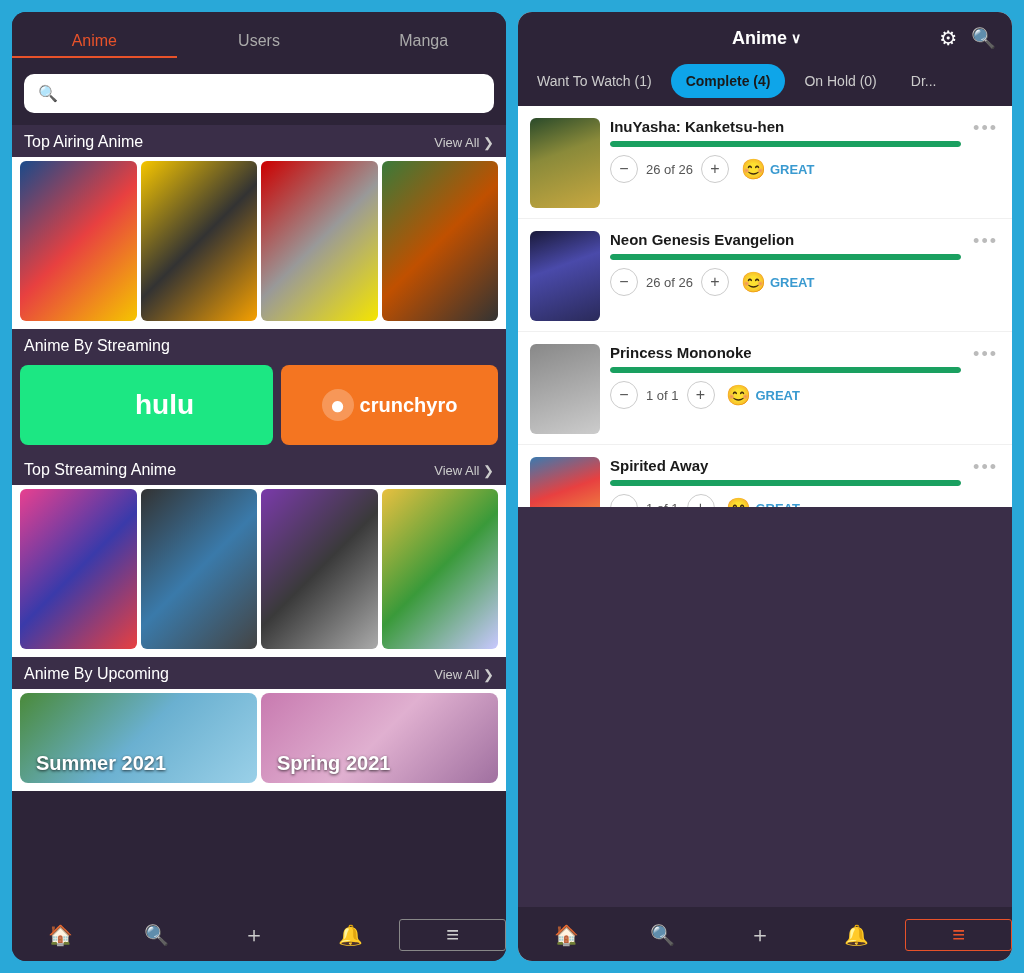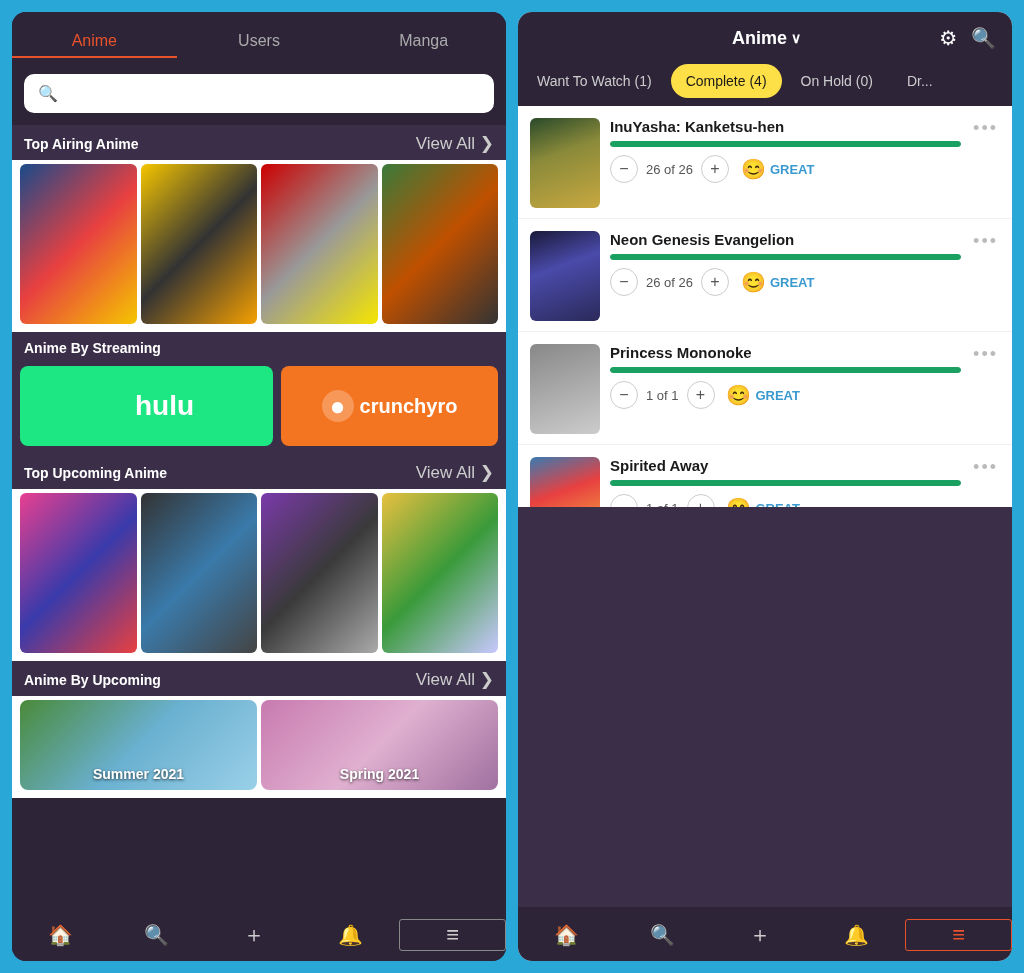--- a/index.html
+++ b/index.html
@@ -67,26 +67,26 @@
     }
     .section-header {
       display: flex;
       justify-content: space-between;
       align-items: center;
       padding: 8px 12px 6px;
       background: #3a2e48;
     }
     .section-title {
       color: white;
-      font-size: 14px;
-      font-weight: 700;
+      font-size: 16px;
+      font-weight: 400;
     }
     .view-all {
       color: #ccc;
-      font-size: 17px;
+      font-size: 13px;
       cursor: pointer;
     }
 
     .anime-grid {
       display: flex;
       gap: 4px;
       padding: 4px 8px 8px;
       background: white;
       overflow: hidden;
     }
@@ -158,25 +158,25 @@
     }
     .season-bg-summer {
       background: linear-gradient(135deg, #4a8a3a 0%, #6ab0d0 50%, #9ad0e8 100%);
     }
     .season-bg-spring {
       background: linear-gradient(135deg, #c87ab0 0%, #e0b0d0 50%, #a070a0 100%);
     }
     .season-label {
       position: absolute;
       bottom: 8px;
-      left: 0;
+      left: 16px;
       right: 0;
-      text-align: center;
+      text-align: left;
       color: white;
-      font-size: 14px;
+      font-size: 20px;
       font-weight: 700;
       text-shadow: 0 1px 3px rgba(0,0,0,0.7);
     }
 
     
     .bottom-nav {
       display: flex;
       background: #2d2438;
       padding: 12px 0 10px;
       margin-top: auto;
@@ -237,23 +237,23 @@
       padding: 8px 14px;
       border-radius: 20px;
       color: #ccc;
       font-size: 14px;
       font-weight: 500;
       white-space: nowrap;
       cursor: pointer;
       border: 1px solid transparent;
     }
     .tab.active {
-      background: #fde047;
+      background: #0ea5e9;
       color: #1a1a1a;
-      font-weight: 400;
+      font-weight: 700;
     }
 
     .list-content {
       flex: 1;
       overflow-y: auto;
       background: #b91c1c;
       padding: 0;
     }
 
     .anime-list-item {
@@ -407,21 +407,21 @@
             <span style="font-size:26px; font-weight:900; background:rgba(255,255,255,0.25); border-radius:50%; width:32px; height:32px; display:flex; align-items:center; justify-content:center; color:white;">●</span>
             <span>crunchyro</span>
           </div>
         </div>
       </div>
     </div>
   </div>
 
   <div class="section">
     <div class="section-header">
-      <span class="section-title">Top Upcoming Anime</span>
+      <span class="section-title">Top Streaming Anime</span>
       <span class="view-all">View All ❯</span>
     </div>
     <div class="anime-grid">
       <div class="anime-thumb thumb-up1"></div>
       <div class="anime-thumb thumb-up2"></div>
       <div class="anime-thumb thumb-up3"></div>
       <div class="anime-thumb thumb-up4"></div>
     </div>
   </div>
 

